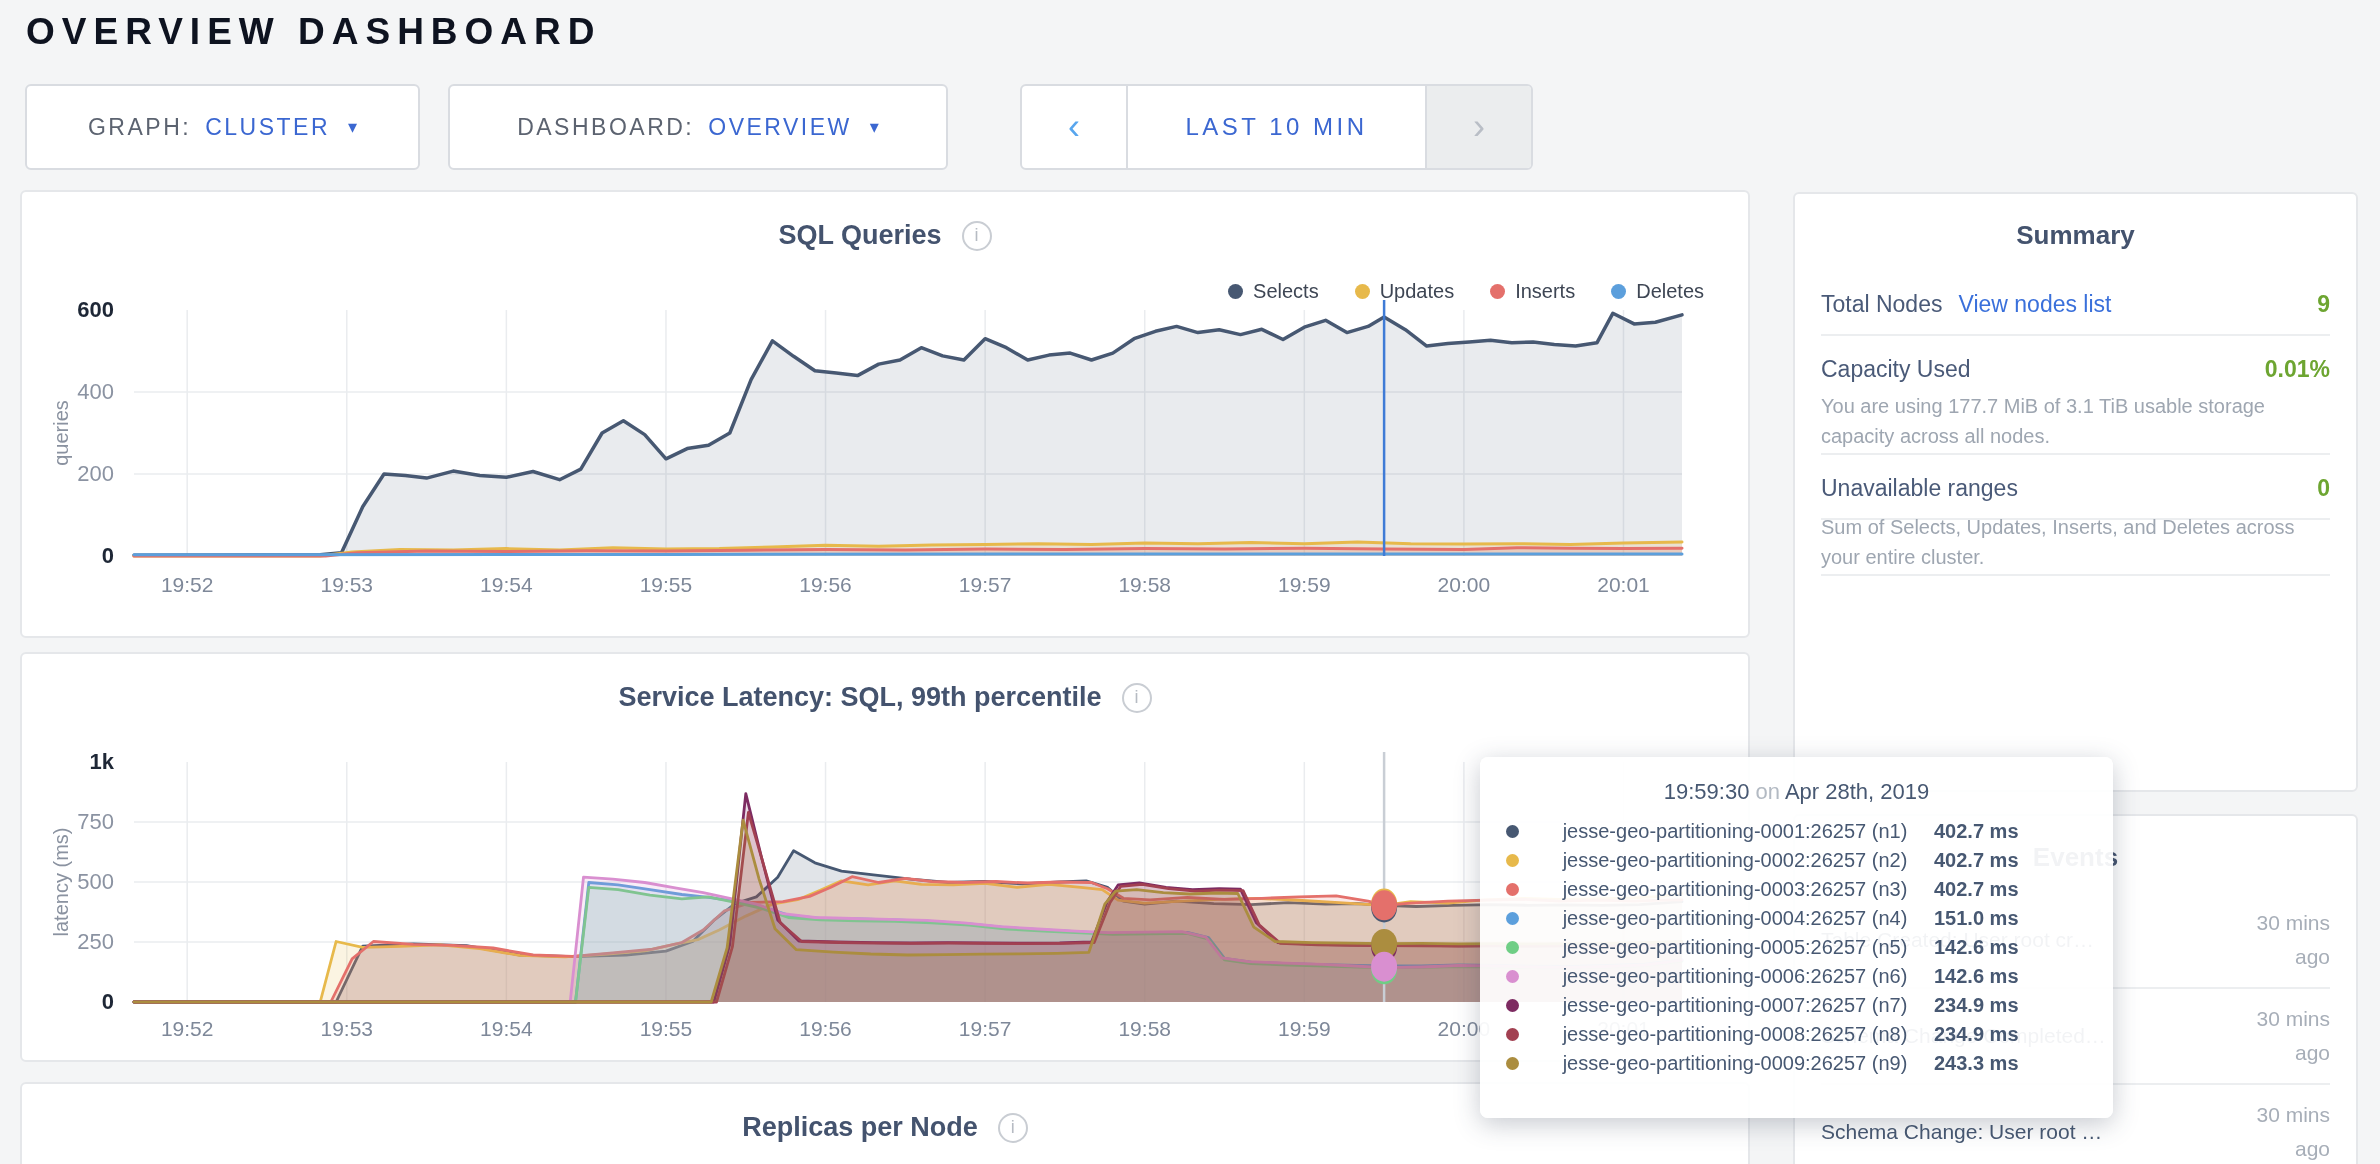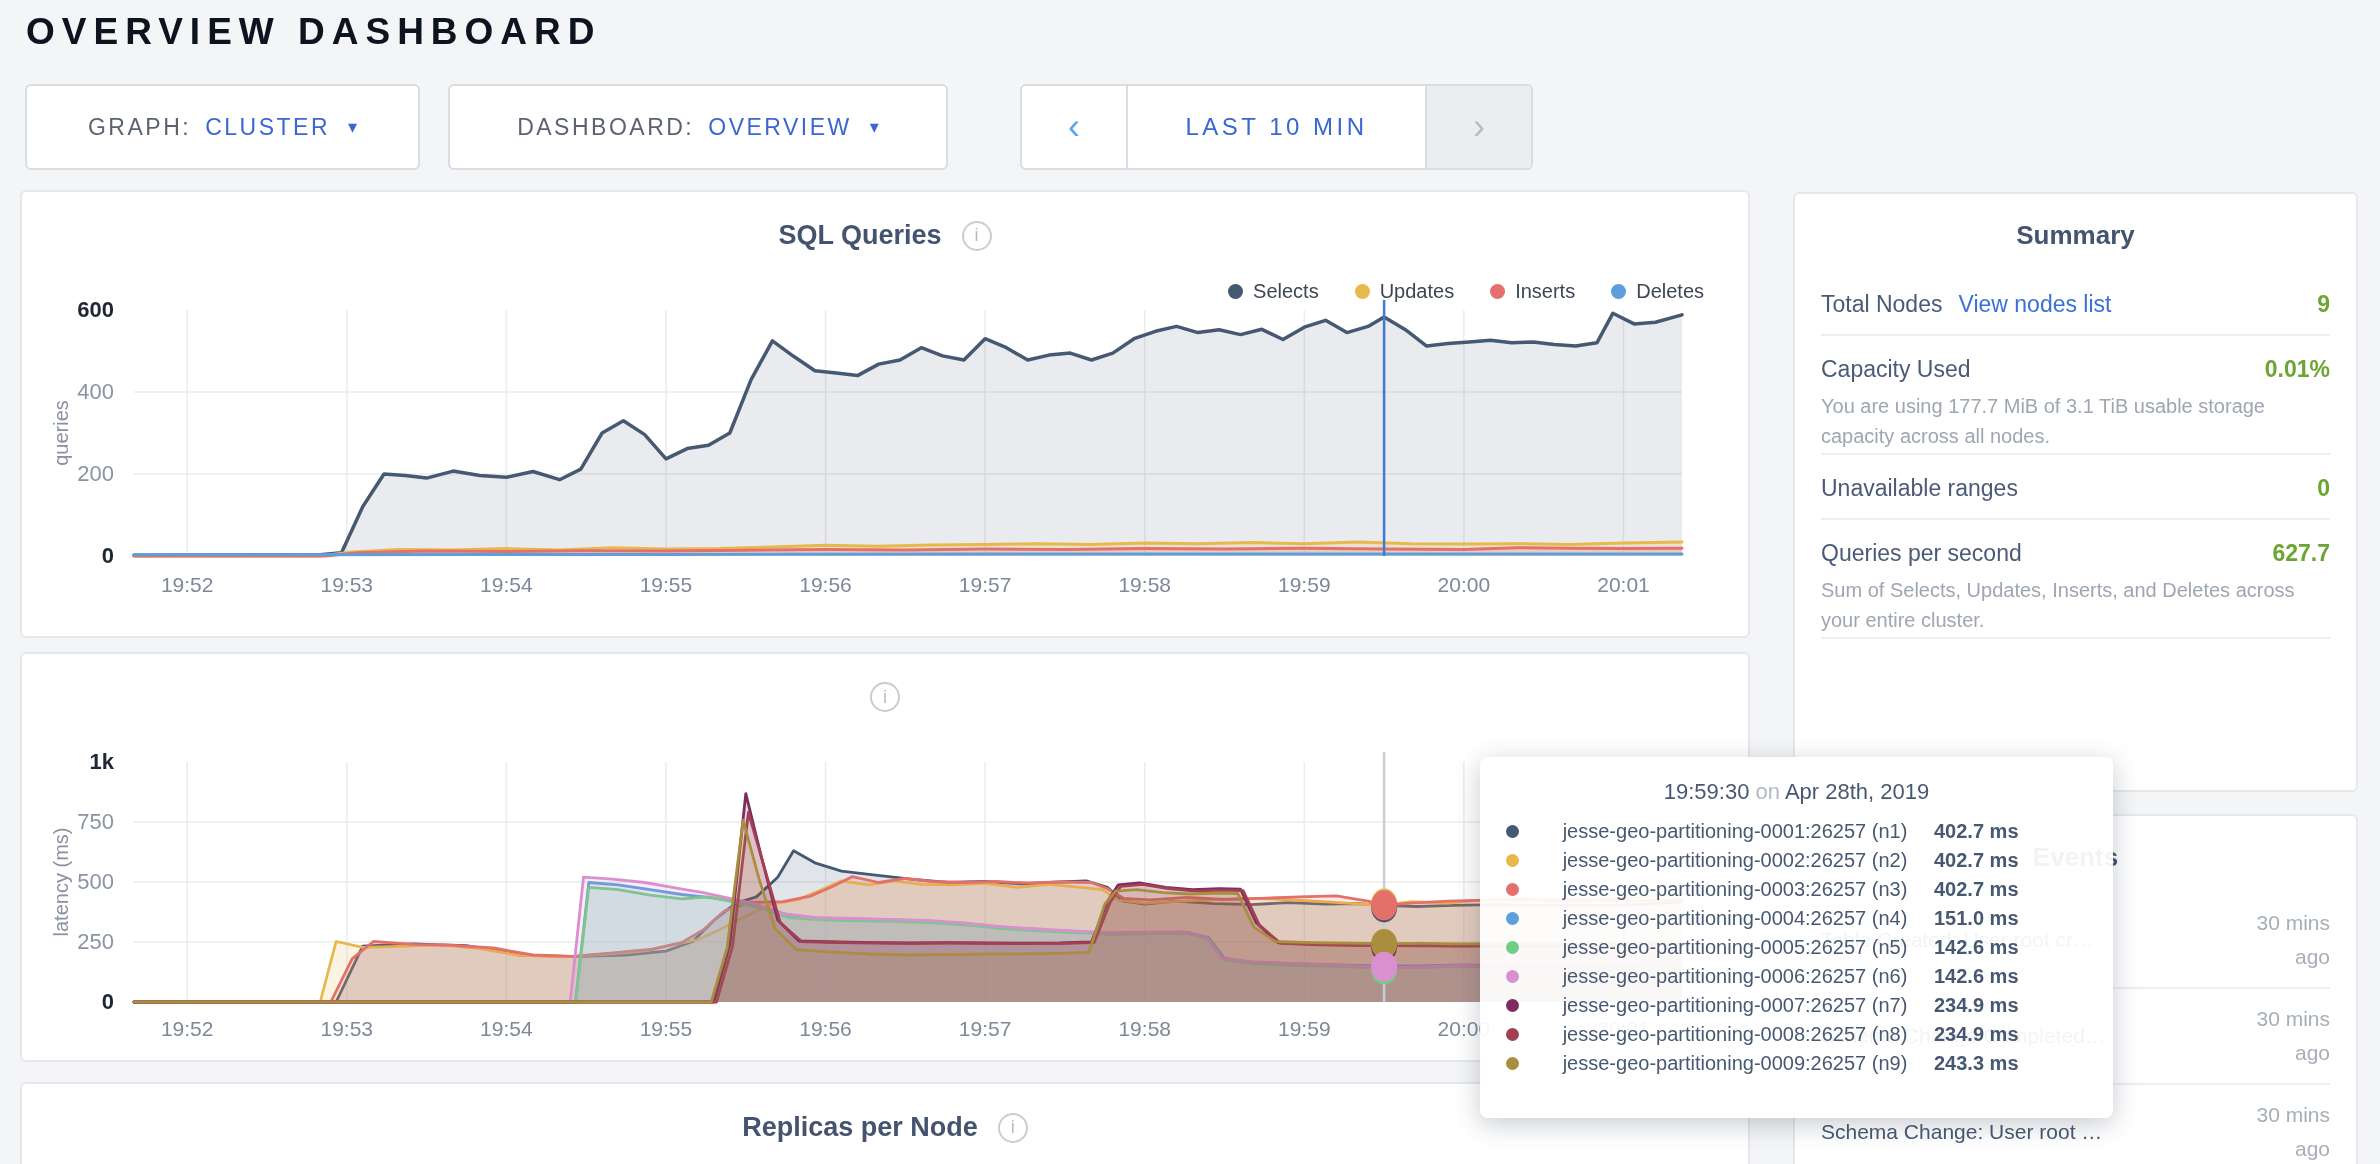--- a/index.html
+++ b/index.html
@@ -141,20 +141,21 @@
         <text x="1122.721649484536" y="400" text-anchor="middle" font-size="21" fill="#7e8899">19:58</text>
         <text x="1282.3092783505153" y="400" text-anchor="middle" font-size="21" fill="#7e8899">19:59</text>
         <text x="1441.8969072164948" y="400" text-anchor="middle" font-size="21" fill="#7e8899">20:00</text>
         <text x="1601.4845360824743" y="400" text-anchor="middle" font-size="21" fill="#7e8899">20:01</text>
         <text x="46" y="241" text-anchor="middle" font-size="20" fill="#8a92a0" transform="rotate(-90 46 241)">queries</text>
       </svg>
   </div>
 
   <div class="panel" id="p-lat">
     <div class="chart-head">
+      <span class="t">Service Latency: SQL, 99th percentile</span>
       <span class="info">i</span>
     </div>
     <svg class="chart" width="1726" height="406" viewBox="0 0 1726 406">
         <line x1="165.1958762886598" y1="108" x2="165.1958762886598" y2="348" stroke="#eaecef" stroke-width="1.5"></line>
         <line x1="324.7835051546392" y1="108" x2="324.7835051546392" y2="348" stroke="#eaecef" stroke-width="1.5"></line>
         <line x1="484.37113402061857" y1="108" x2="484.37113402061857" y2="348" stroke="#eaecef" stroke-width="1.5"></line>
         <line x1="643.9587628865979" y1="108" x2="643.9587628865979" y2="348" stroke="#eaecef" stroke-width="1.5"></line>
         <line x1="803.5463917525774" y1="108" x2="803.5463917525774" y2="348" stroke="#eaecef" stroke-width="1.5"></line>
         <line x1="963.1340206185567" y1="108" x2="963.1340206185567" y2="348" stroke="#eaecef" stroke-width="1.5"></line>
         <line x1="1122.721649484536" y1="108" x2="1122.721649484536" y2="348" stroke="#eaecef" stroke-width="1.5"></line>
@@ -229,24 +230,20 @@
         <span class="sl">Capacity Used</span>
         <span class="sv">0.01%</span>
       </div>
       <div class="ssub">You are using 177.7 MiB of 3.1 TiB usable storage capacity across all nodes.</div>
       <div class="sdiv"></div>
       <div class="srow">
         <span class="sl">Unavailable ranges</span>
         <span class="sv">0</span>
       </div>
       <div class="sdiv"></div>
-      <div class="srow">
-        <span class="sl">Queries per second</span>
-        <span class="sv">627.7</span>
-      </div>
       <div class="ssub">Sum of Selects, Updates, Inserts, and Deletes across your entire cluster.</div>
       <div class="sdiv"></div>
     </div>
   </div>
 
   <div class="panel" id="p-evt">
     <div class="sum-title">Events</div>
     <div class="evt-body" id="evt-rows">
         <div class="erow">
           <span class="et">Table Created: User root cr…</span>

